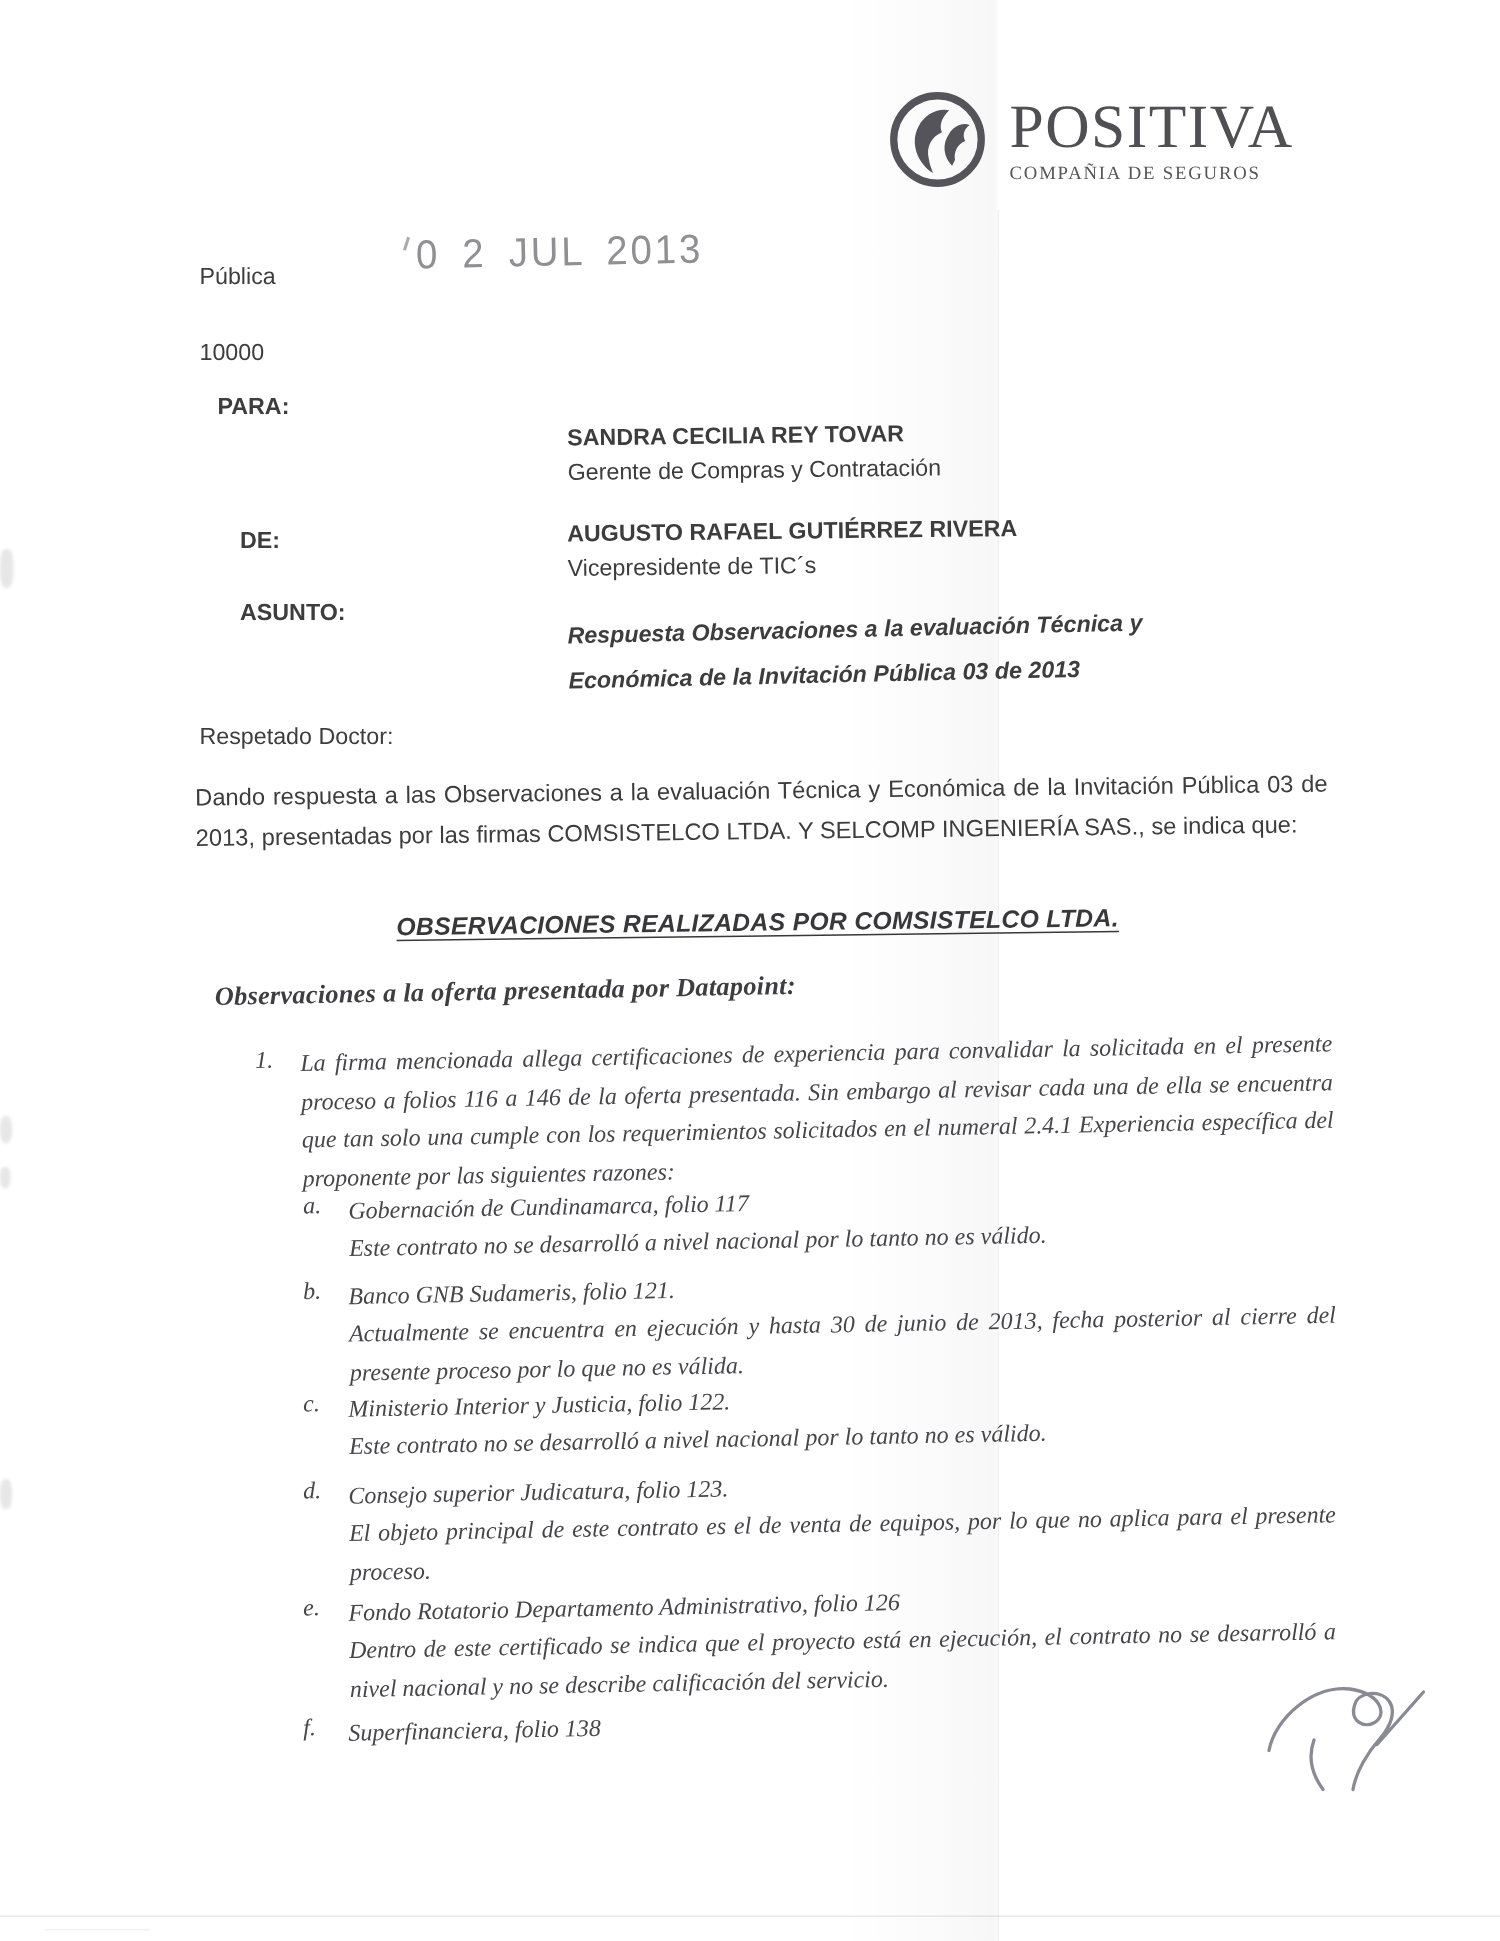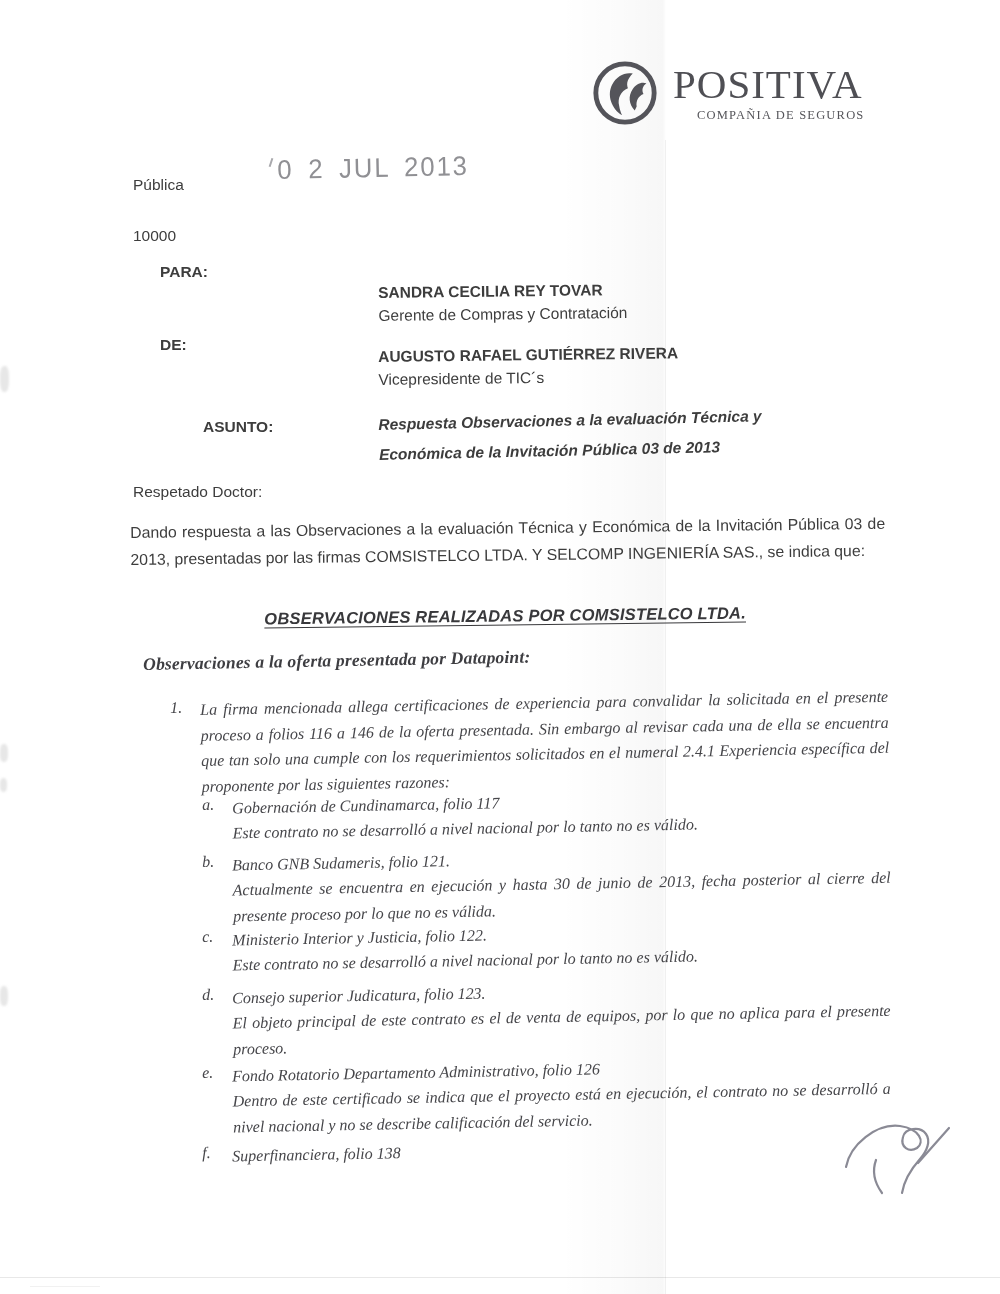--- a/index.html
+++ b/index.html
@@ -14,21 +14,21 @@
 
   
   .crease-v{position:absolute;width:1px;background:rgba(0,0,0,0.055);}
   .crease-band{position:absolute;top:0;left:560px;width:106px;height:1294px;
     background:linear-gradient(90deg,rgba(0,0,0,0) 0%,rgba(0,0,0,0.015) 55%,rgba(0,0,0,0.03) 97%,rgba(0,0,0,0) 100%);}
   .scanline-h{position:absolute;height:1px;background:rgba(0,0,0,0.09);}
   .smudge{position:absolute;background:#e7e7e7;border-radius:40%;filter:blur(1px);}
 
   
   .logo-name{font-family:"Liberation Serif",serif;font-size:41px;letter-spacing:1px;color:#4f4f54;line-height:1;}
-  .logo-tagline{font-family:"Liberation Serif",serif;font-size:12.5px;letter-spacing:1.2px;color:#55555a;margin-top:3px;margin-left:24px;}
+  .logo-tagline{font-family:"Liberation Serif",serif;font-size:12.5px;letter-spacing:1.2px;color:#55555a;margin-top:3px;}
 
   .stamp{
     font-size:27px;color:#909094;letter-spacing:2px;word-spacing:6px;
     transform:rotate(-1.2deg) scaleX(0.95);transform-origin:left top;font-weight:400;
   }
   .stamp-tick{position:absolute;width:2px;height:9px;background:#a9a9ad;transform:rotate(18deg);}
 
   .lbl{font-size:15.5px;font-weight:bold;}
   .hdr-name{font-size:15.5px;font-weight:bold;line-height:23px;}
   .hdr-title{font-size:15.5px;line-height:23px;}
@@ -83,33 +83,33 @@
       <div class="logo-tagline">COMPAÑIA DE SEGUROS</div>
     </div>
   </div>
 
   <div class="stamp-tick" style="left:270px;top:158px;"></div>
   <div class="abs stamp" style="left:277px;top:155px;">0 2 JUL 2013</div>
 
   <div class="abs salutation" style="left:133px;top:176px;">Pública</div>
   <div class="abs salutation" style="left:133px;top:227px;">10000</div>
 
-  <div class="abs lbl" style="left:160px;top:263px;">PARA:</div>
+  <div class="abs lbl" style="left:145px;top:263px;">PARA:</div>
   <div class="abs tilt-sm" style="left:378px;top:281px;">
     <div class="hdr-name">SANDRA CECILIA REY TOVAR</div>
     <div class="hdr-title">Gerente de Compras y Contratación</div>
   </div>
 
-  <div class="abs lbl" style="left:160px;top:336px;">DE:</div>
+  <div class="abs lbl" style="left:160px;top:352px;">DE:</div>
   <div class="abs tilt-sm" style="left:378px;top:345px;">
     <div class="hdr-name">AUGUSTO RAFAEL GUTIÉRREZ RIVERA</div>
     <div class="hdr-title">Vicepresidente de TIC´s</div>
   </div>
 
-  <div class="abs lbl" style="left:160px;top:418px;margin-left:43px;">ASUNTO:</div>
+  <div class="abs lbl" style="left:160px;top:400px;">ASUNTO:</div>
   <div class="abs subject-text" style="left:378px;top:410px;">Respuesta Observaciones a la evaluación Técnica y Económica de la Invitación Pública 03 de 2013</div>
 
   <div class="abs salutation" style="left:133px;top:483px;text-align:right;">Respetado Doctor:</div>
   <div class="abs intro just tilt-sm" style="left:130px;top:519px;">Dando respuesta a las Observaciones a la evaluación Técnica y Económica de la Invitación Pública 03 de 2013, presentadas por las firmas COMSISTELCO LTDA. Y SELCOMP INGENIERÍA SAS., se indica que:</div>
 
   <div class="abs section-heading tilt-sm" style="left:135px;top:611px;">OBSERVACIONES REALIZADAS POR COMSISTELCO LTDA.</div>
   <div class="abs subsection-heading tilt" style="left:143px;top:654px;">Observaciones a la oferta presentada por Datapoint:</div>
 
   <div class="abs list-num tilt" style="left:170px;top:699px;">1.</div>
   <div class="abs item-text just tilt" style="left:200px;top:697px;">La firma mencionada allega certificaciones de experiencia para convalidar la solicitada en el presente proceso a folios 116 a 146 de la oferta presentada. Sin embargo al revisar cada una de ella se encuentra que tan solo una cumple con los requerimientos solicitados en el numeral 2.4.1 Experiencia específica del proponente por las siguientes razones:</div>

